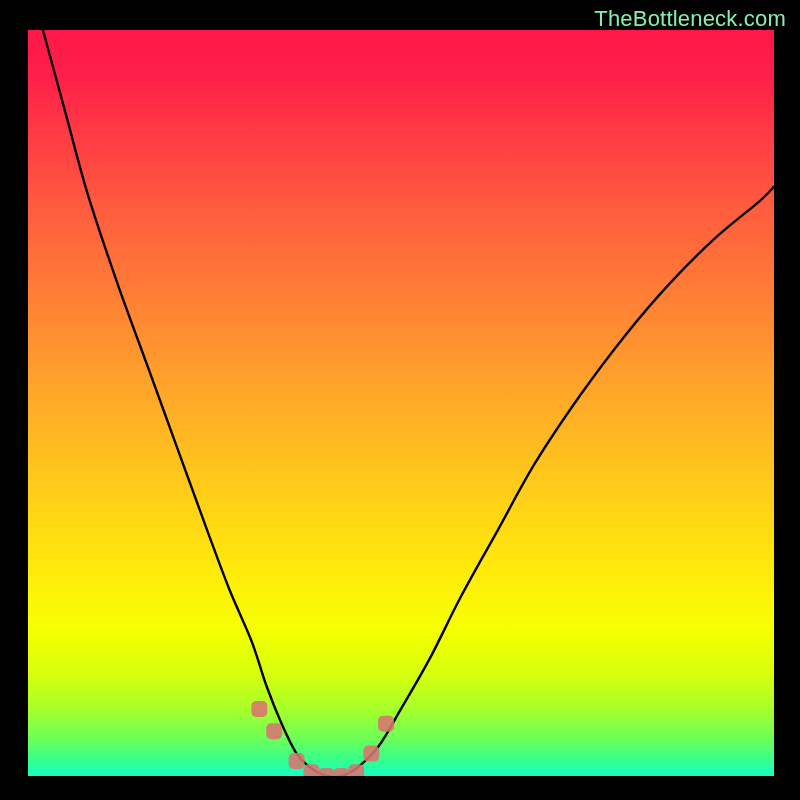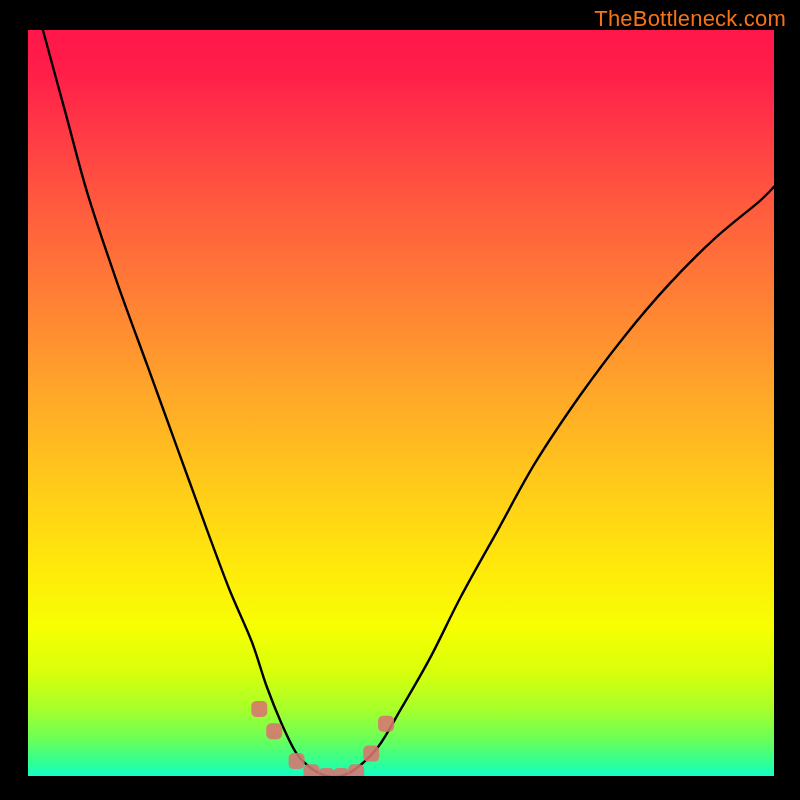--- a/index.html
+++ b/index.html
@@ -14,21 +14,21 @@
   .frame {
     position: relative;
     width: 800px;
     height: 800px;
     background: #000;
   }
   .watermark {
     position: absolute;
     top: 6px;
     right: 14px;
-    color: #f97316;
+    color: #86efac;
     font-size: 22px;
     font-weight: 500;
     letter-spacing: 0.2px;
     z-index: 10;
     user-select: none;
   }
   .plot {
     position: absolute;
     left: 28px;
     top: 30px;

